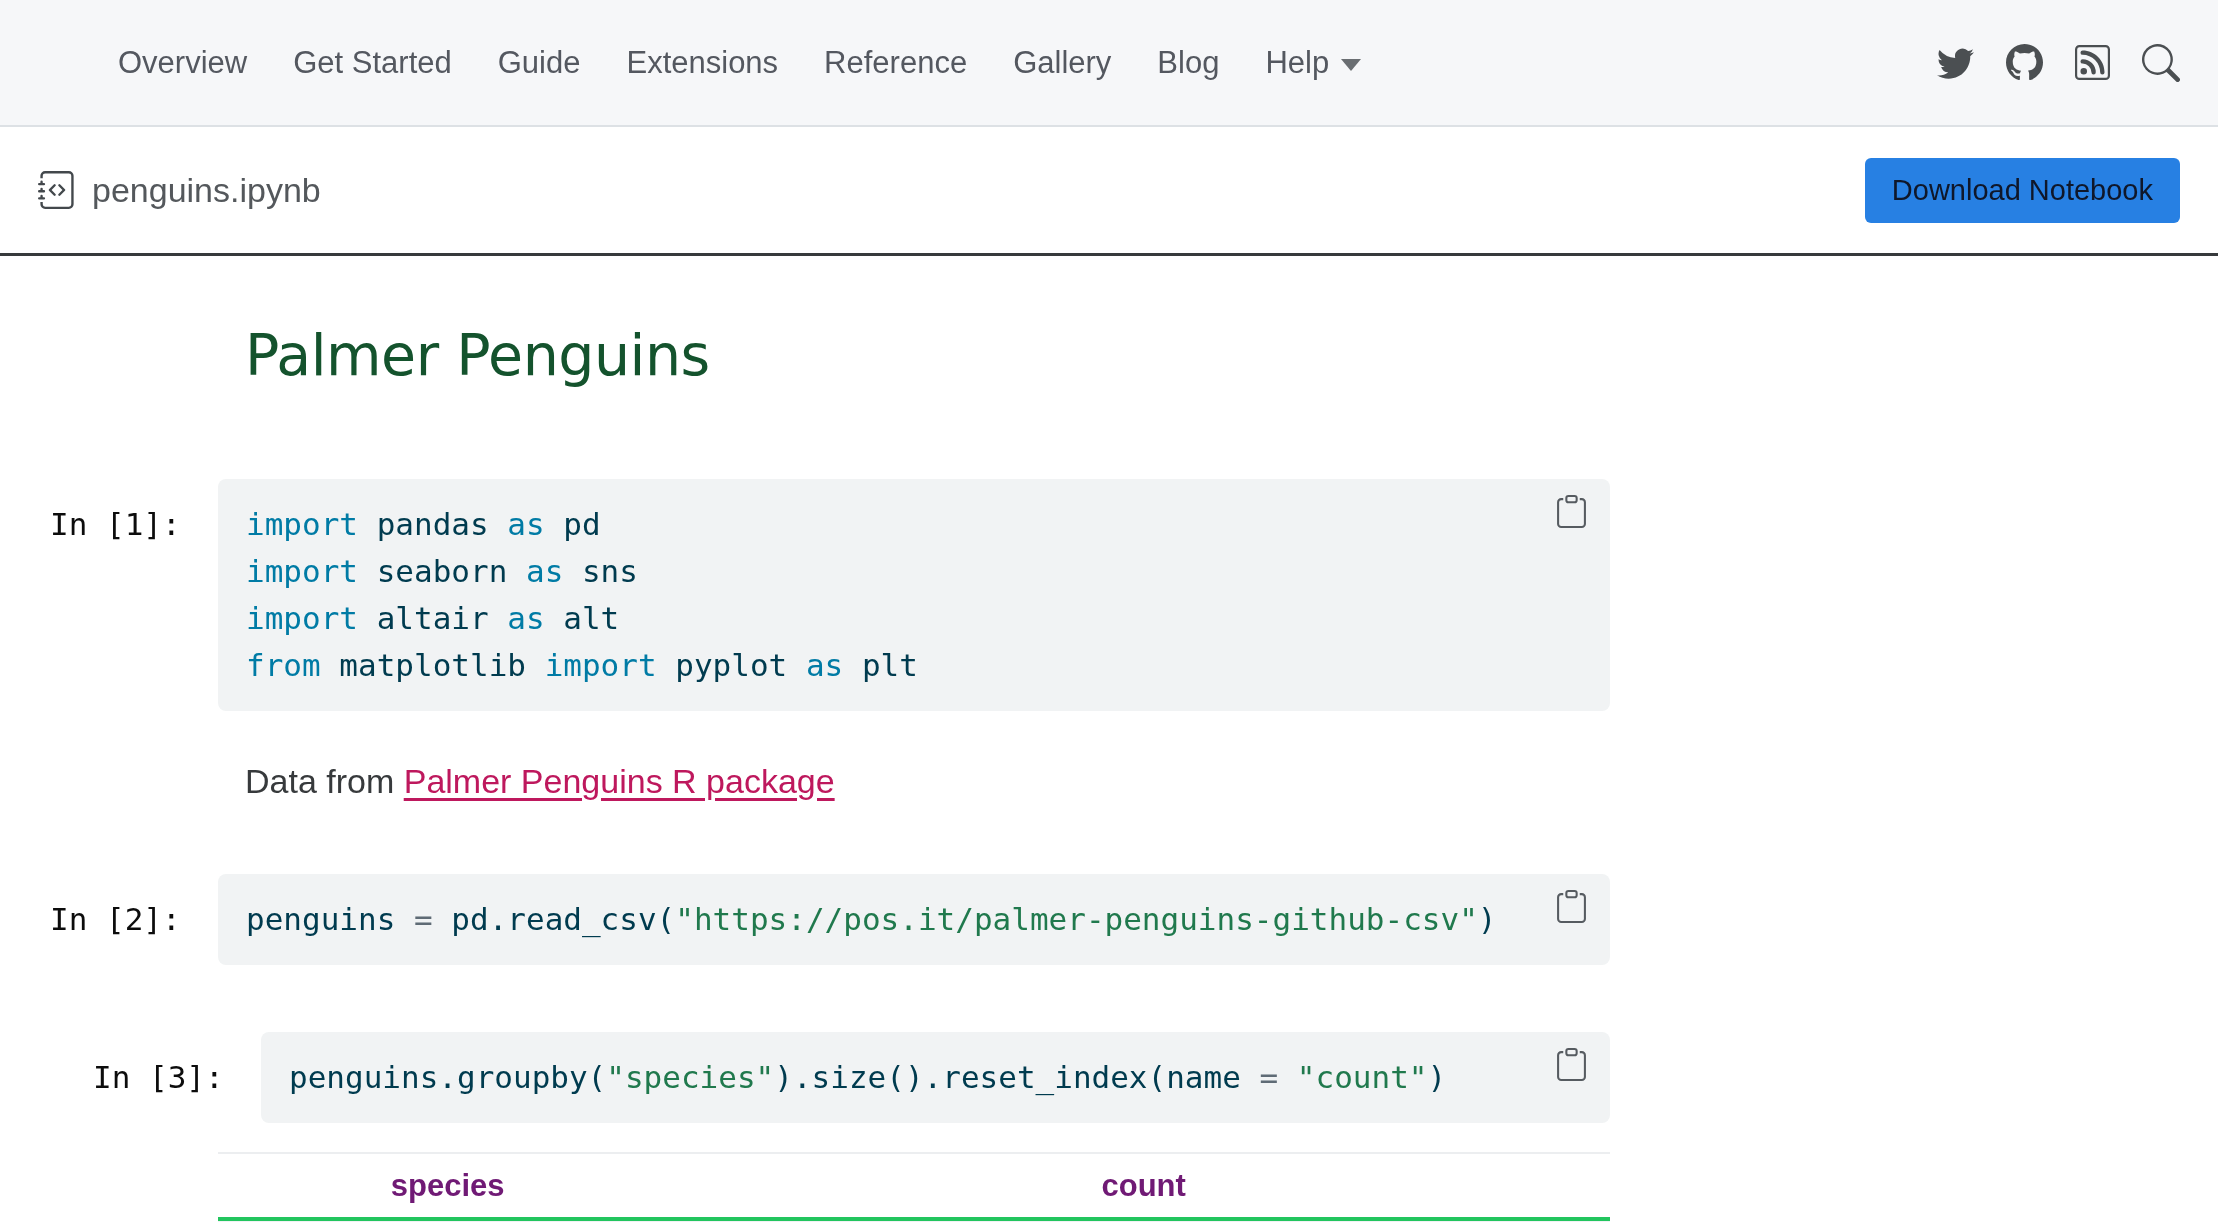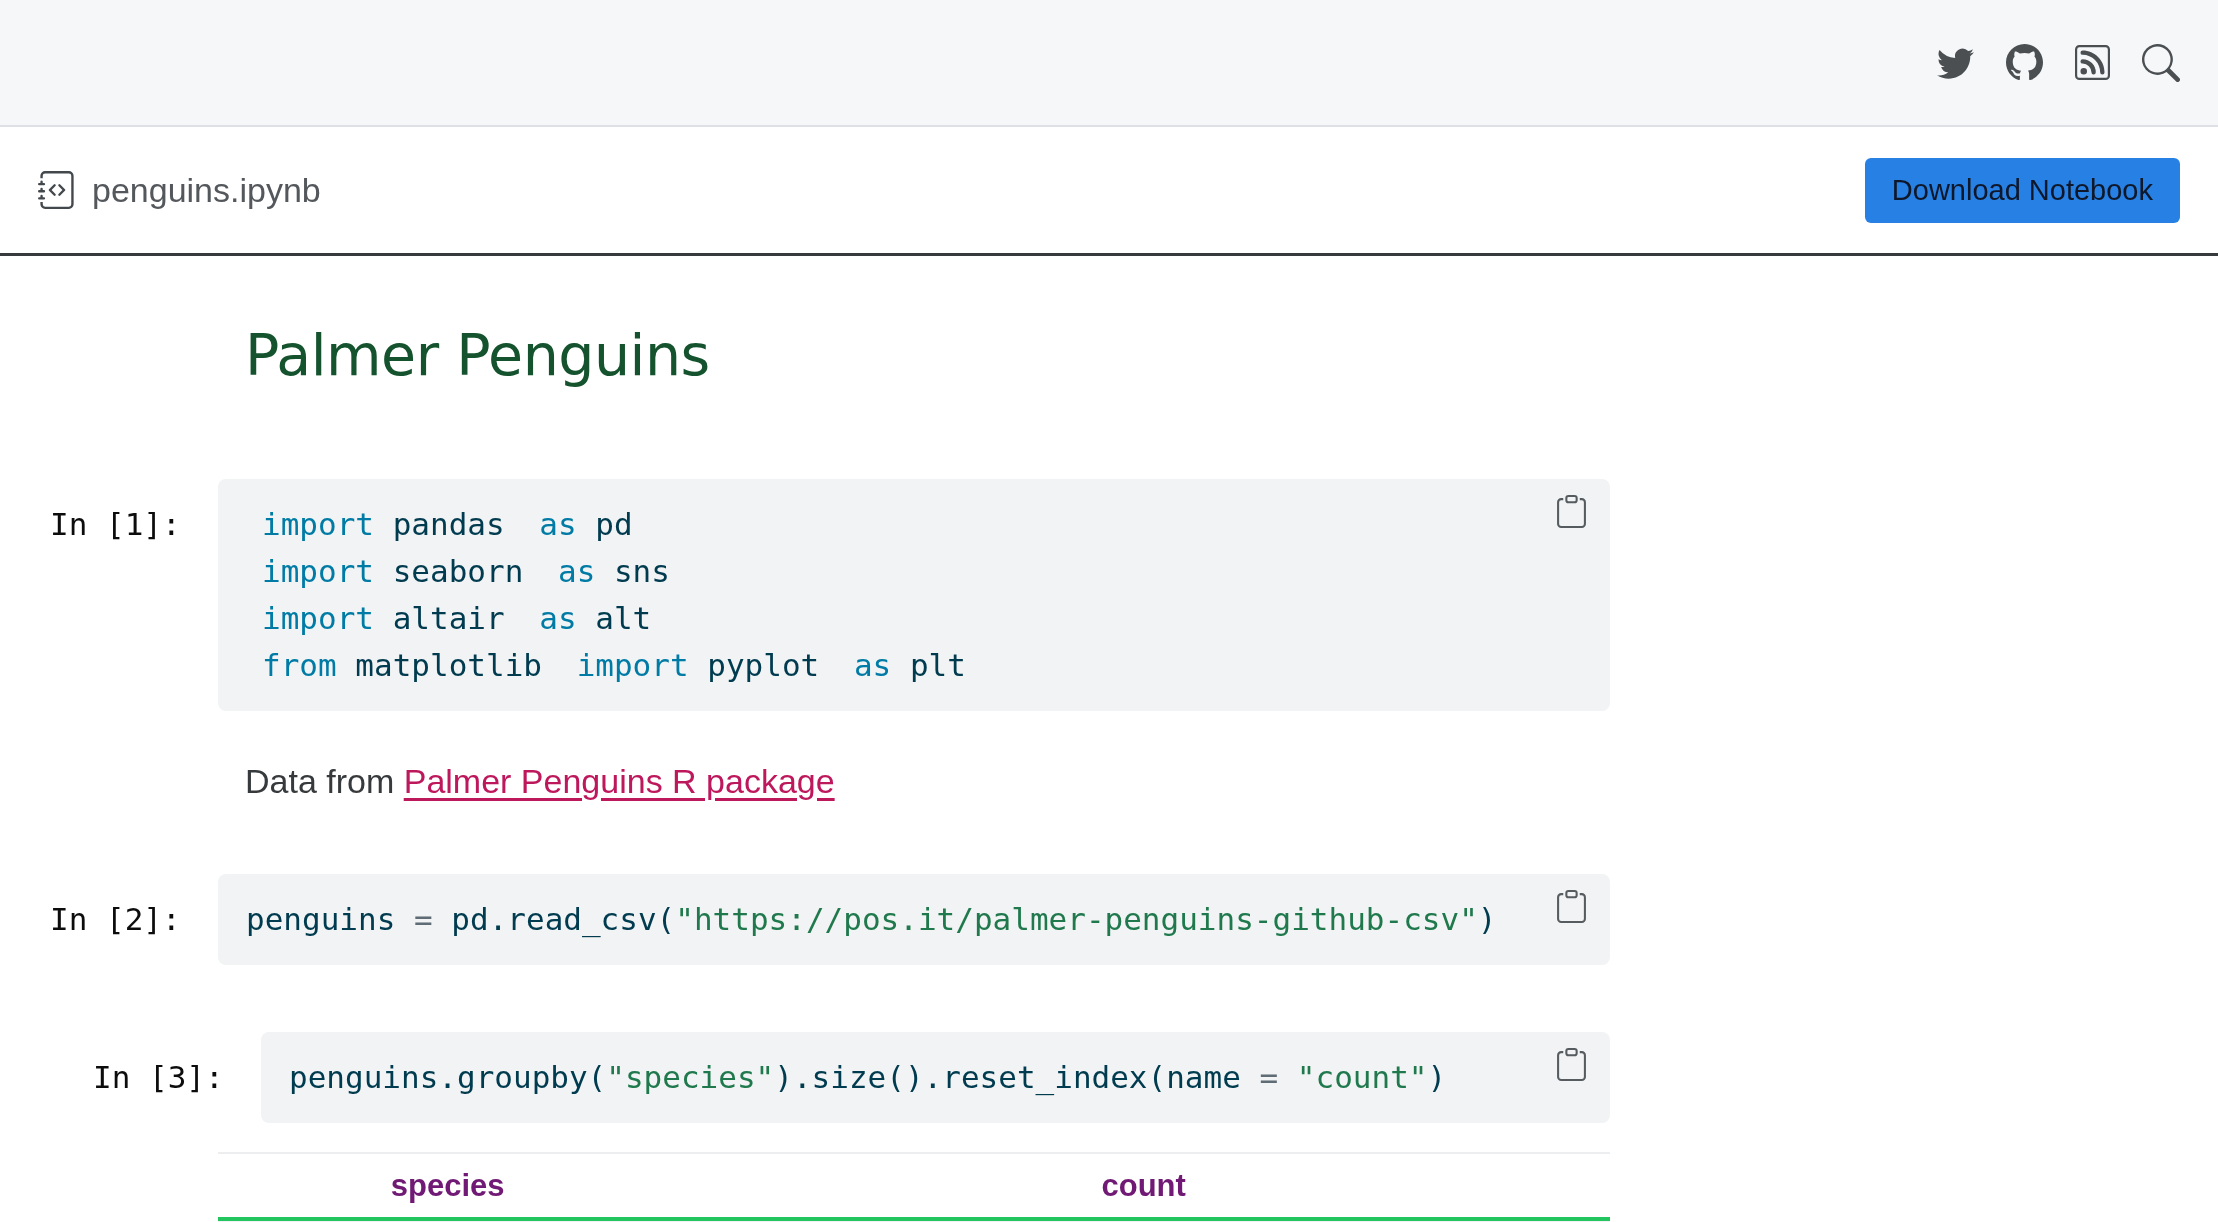--- a/index.html
+++ b/index.html
@@ -38,21 +38,21 @@
   .cell-1 { margin-top:89px; }
   .cell-2 { margin-top:71px; }
   .cell-3 { margin-top:67px;padding-left:43px; }
   .cell-label { width:218px; flex:none; padding-left:50px; padding-top:22px;
                 font-family:"DejaVu Sans Mono", monospace; font-size:31px;
                 line-height:47px; color:#0c0c0c; white-space:nowrap; }
   .cell-box { flex:1; background:#f1f3f4; border-radius:8px; padding:22px 28px;
               position:relative; }
   .code-line { font-family:"DejaVu Sans Mono", monospace; font-size:31px;
                line-height:47px; white-space:pre; }
-  .tok-kw  { color:#007ba5;margin-left:16px; }
+  .tok-kw  { color:#007ba5; }
   .tok-id  { color:#003b4f; }
   .tok-str { color:#20794d; }
   .tok-op  { color:#5f6b75; }
   .copy-btn { position:absolute; top:16px; right:22px; background:none; border:none;
               cursor:pointer; color:#565b60; padding:0; line-height:0; }
 
   .md-para { margin:48px 0 0 245px; font-size:34px; line-height:44px; color:#373a3c; }
   .md-link { color:#be185d; text-decoration:underline; text-underline-offset:5px; cursor:pointer;text-align:center; }
 
   
@@ -62,20 +62,30 @@
                   text-align:center; border-bottom:4px solid #22c55e; }
   .out-table .col-species { width:33%; }
   .out-table .col-count   { width:67%; }
   .out-table .stripe-row td { height:60px; background:#f1f2f4; }
 </style>
 </head>
 <body>
 
 <header class="navbar">
 
+  <nav class="nav-links">
+    <a class="nav-link">Overview</a>
+    <a class="nav-link">Get Started</a>
+    <a class="nav-link">Guide</a>
+    <a class="nav-link">Extensions</a>
+    <a class="nav-link">Reference</a>
+    <a class="nav-link">Gallery</a>
+    <a class="nav-link">Blog</a>
+    <a class="nav-link"><span>Help</span><span class="caret"></span></a>
+  </nav>
 
   <div class="nav-icons">
     <svg width="37" height="37" viewBox="0 0 16 16" fill="#4b4f52">
       <path d="M5.026 15c6.038 0 9.341-5.003 9.341-9.334q.002-.211-.006-.422A6.7 6.7 0 0 0 16 3.542a6.7 6.7 0 0 1-1.889.518 3.3 3.3 0 0 0 1.447-1.817 6.5 6.5 0 0 1-2.087.793A3.286 3.286 0 0 0 7.875 6.03a9.32 9.32 0 0 1-6.767-3.429 3.29 3.29 0 0 0 1.018 4.382A3.3 3.3 0 0 1 .64 6.575v.045a3.29 3.29 0 0 0 2.632 3.218 3.2 3.2 0 0 1-.865.115 3 3 0 0 1-.614-.057 3.28 3.28 0 0 0 3.067 2.277A6.6 6.6 0 0 1 .78 13.58a6 6 0 0 1-.78-.045A9.34 9.34 0 0 0 5.026 15"></path>
     </svg>
     <svg width="37" height="37" viewBox="0 0 16 16" fill="#4b4f52">
       <path d="M8 0C3.58 0 0 3.58 0 8c0 3.54 2.29 6.53 5.47 7.59.4.07.55-.17.55-.38 0-.19-.01-.82-.01-1.49-2.01.37-2.53-.49-2.69-.94-.09-.23-.48-.94-.82-1.13-.28-.15-.68-.52-.01-.53.63-.01 1.08.58 1.23.82.72 1.21 1.87.87 2.33.66.07-.52.28-.87.51-1.07-1.78-.2-3.64-.89-3.64-3.95 0-.87.31-1.59.82-2.15-.08-.2-.36-1.02.08-2.12 0 0 .67-.21 2.2.82.64-.18 1.32-.27 2-.27s1.36.09 2 .27c1.53-1.04 2.2-.82 2.2-.82.44 1.1.16 1.92.08 2.12.51.56.82 1.27.82 2.15 0 3.07-1.87 3.75-3.65 3.95.29.25.54.73.54 1.48 0 1.07-.01 1.93-.01 2.2 0 .21.15.46.55.38A8.01 8.01 0 0 0 16 8c0-4.42-3.58-8-8-8"></path>
     </svg>
     <svg width="35" height="35" viewBox="0 0 16 16" fill="#4b4f52">
       <path d="M14 1a1 1 0 0 1 1 1v12a1 1 0 0 1-1 1H2a1 1 0 0 1-1-1V2a1 1 0 0 1 1-1zM2 0a2 2 0 0 0-2 2v12a2 2 0 0 0 2 2h12a2 2 0 0 0 2-2V2a2 2 0 0 0-2-2z"></path>

